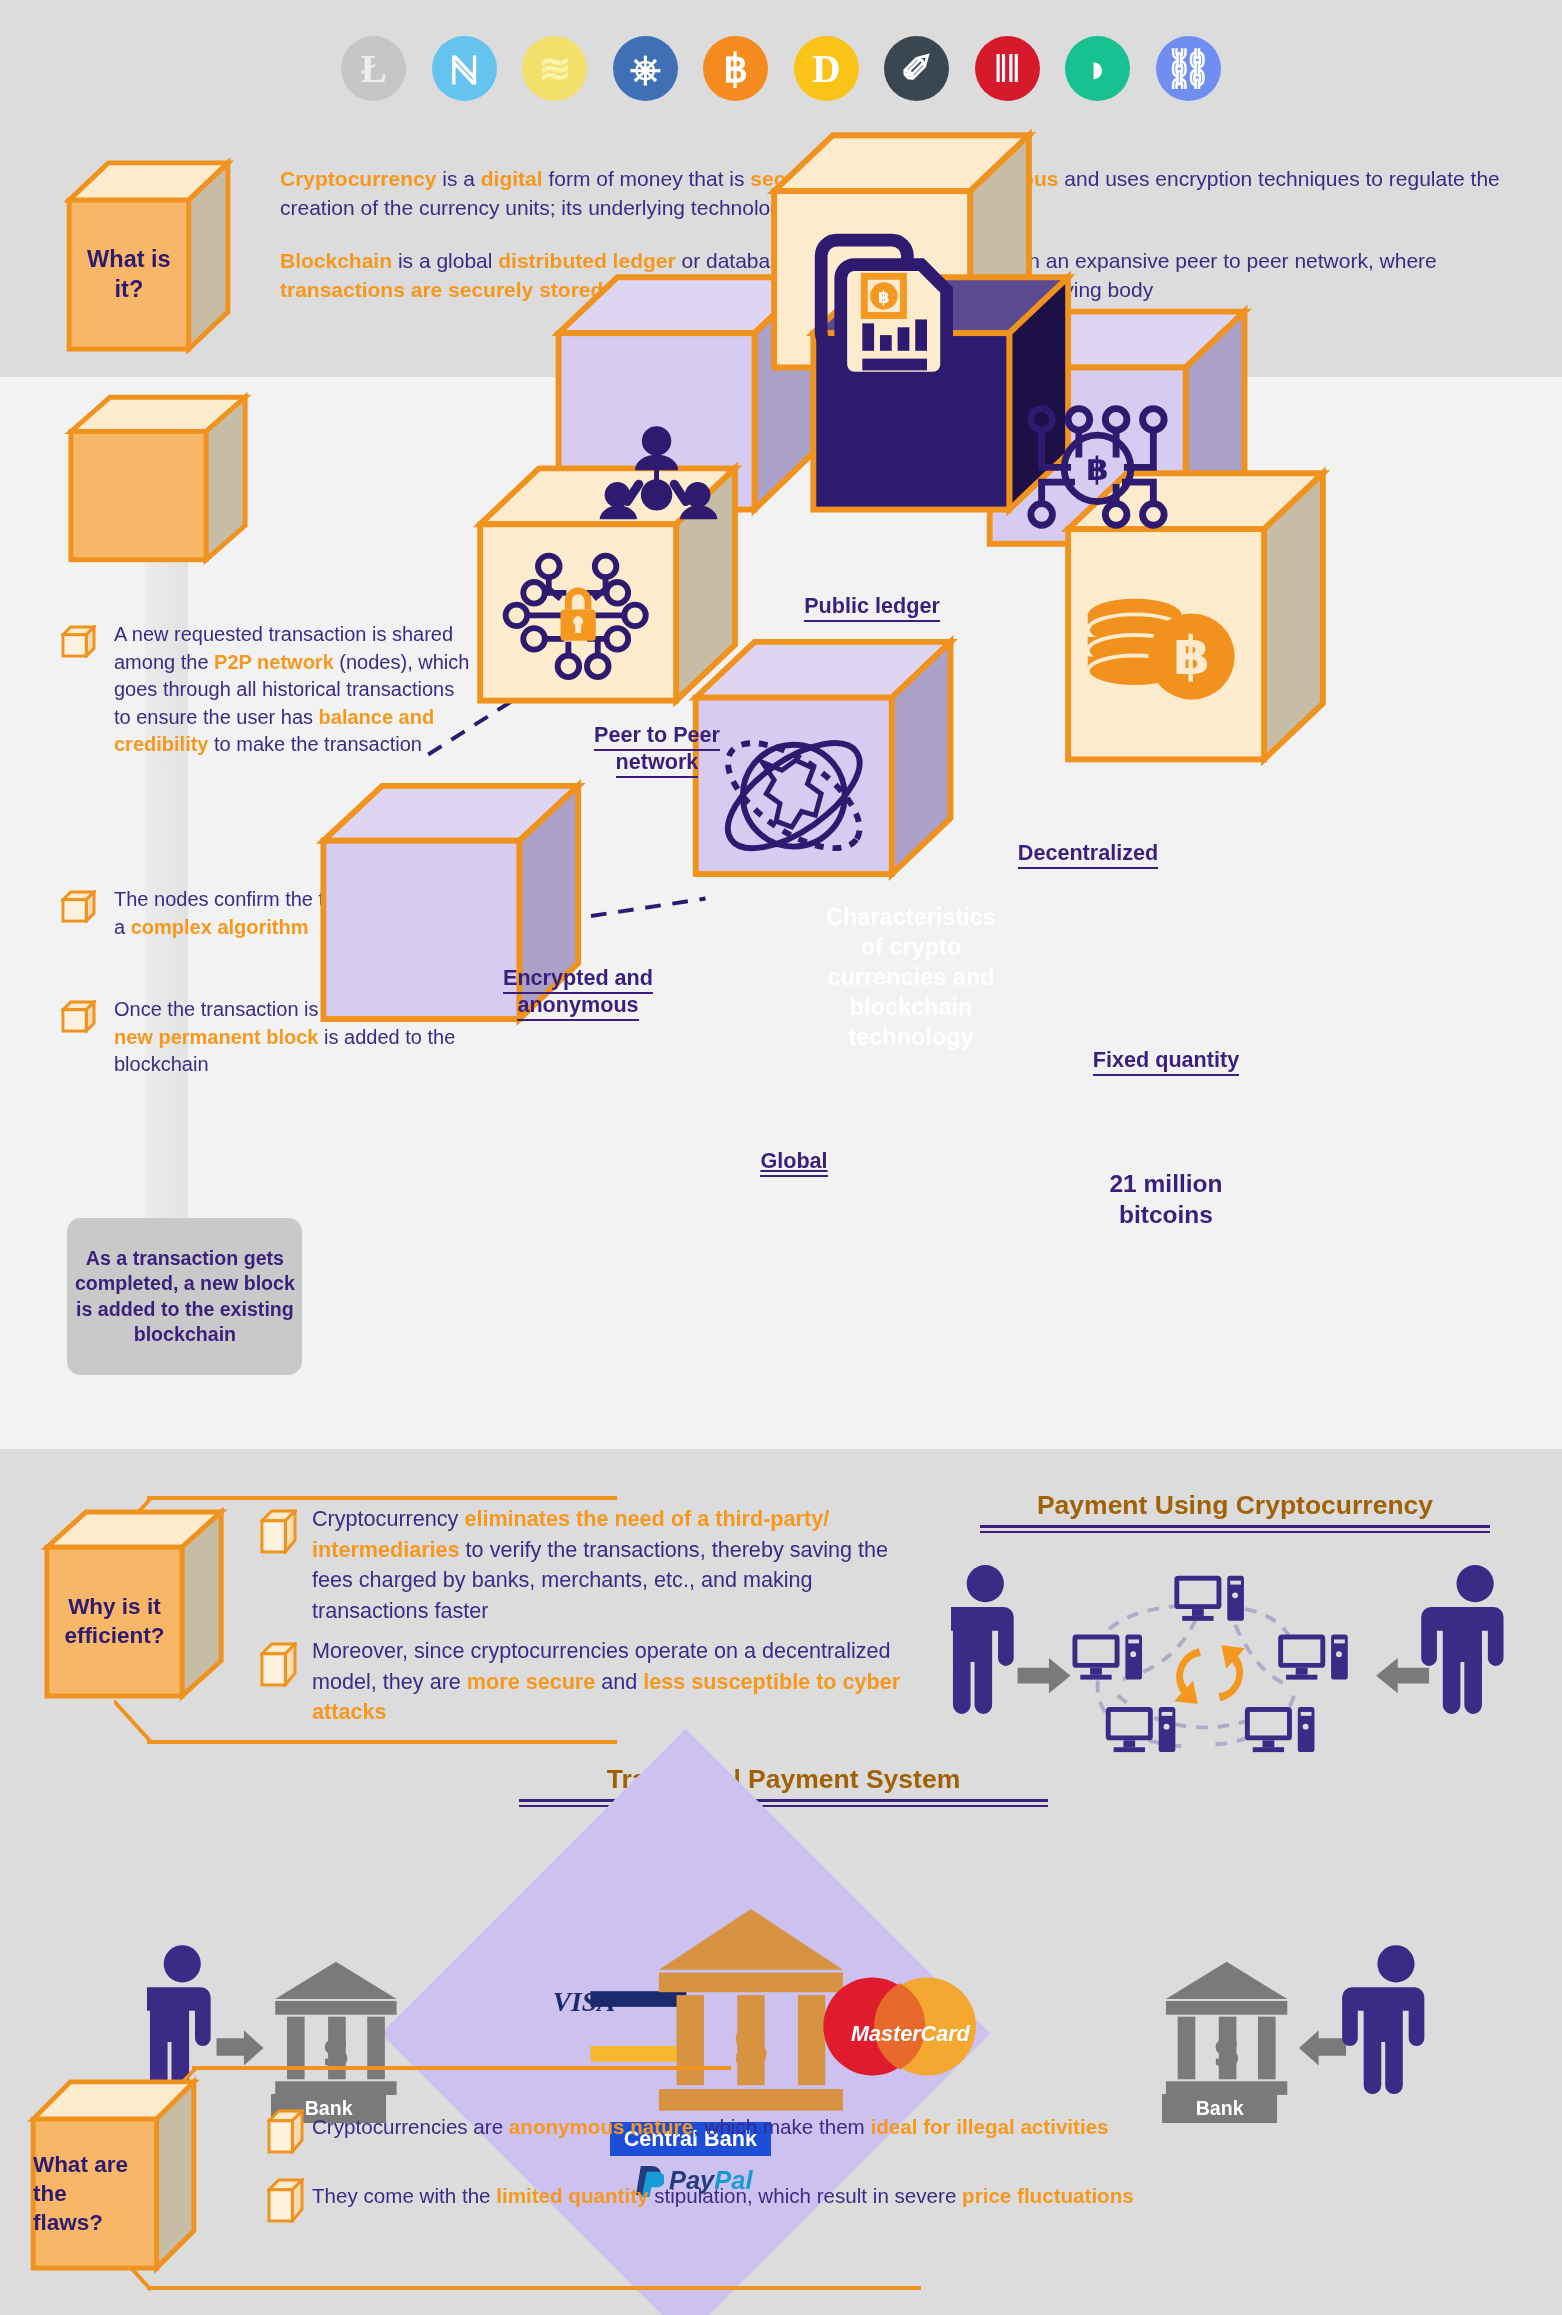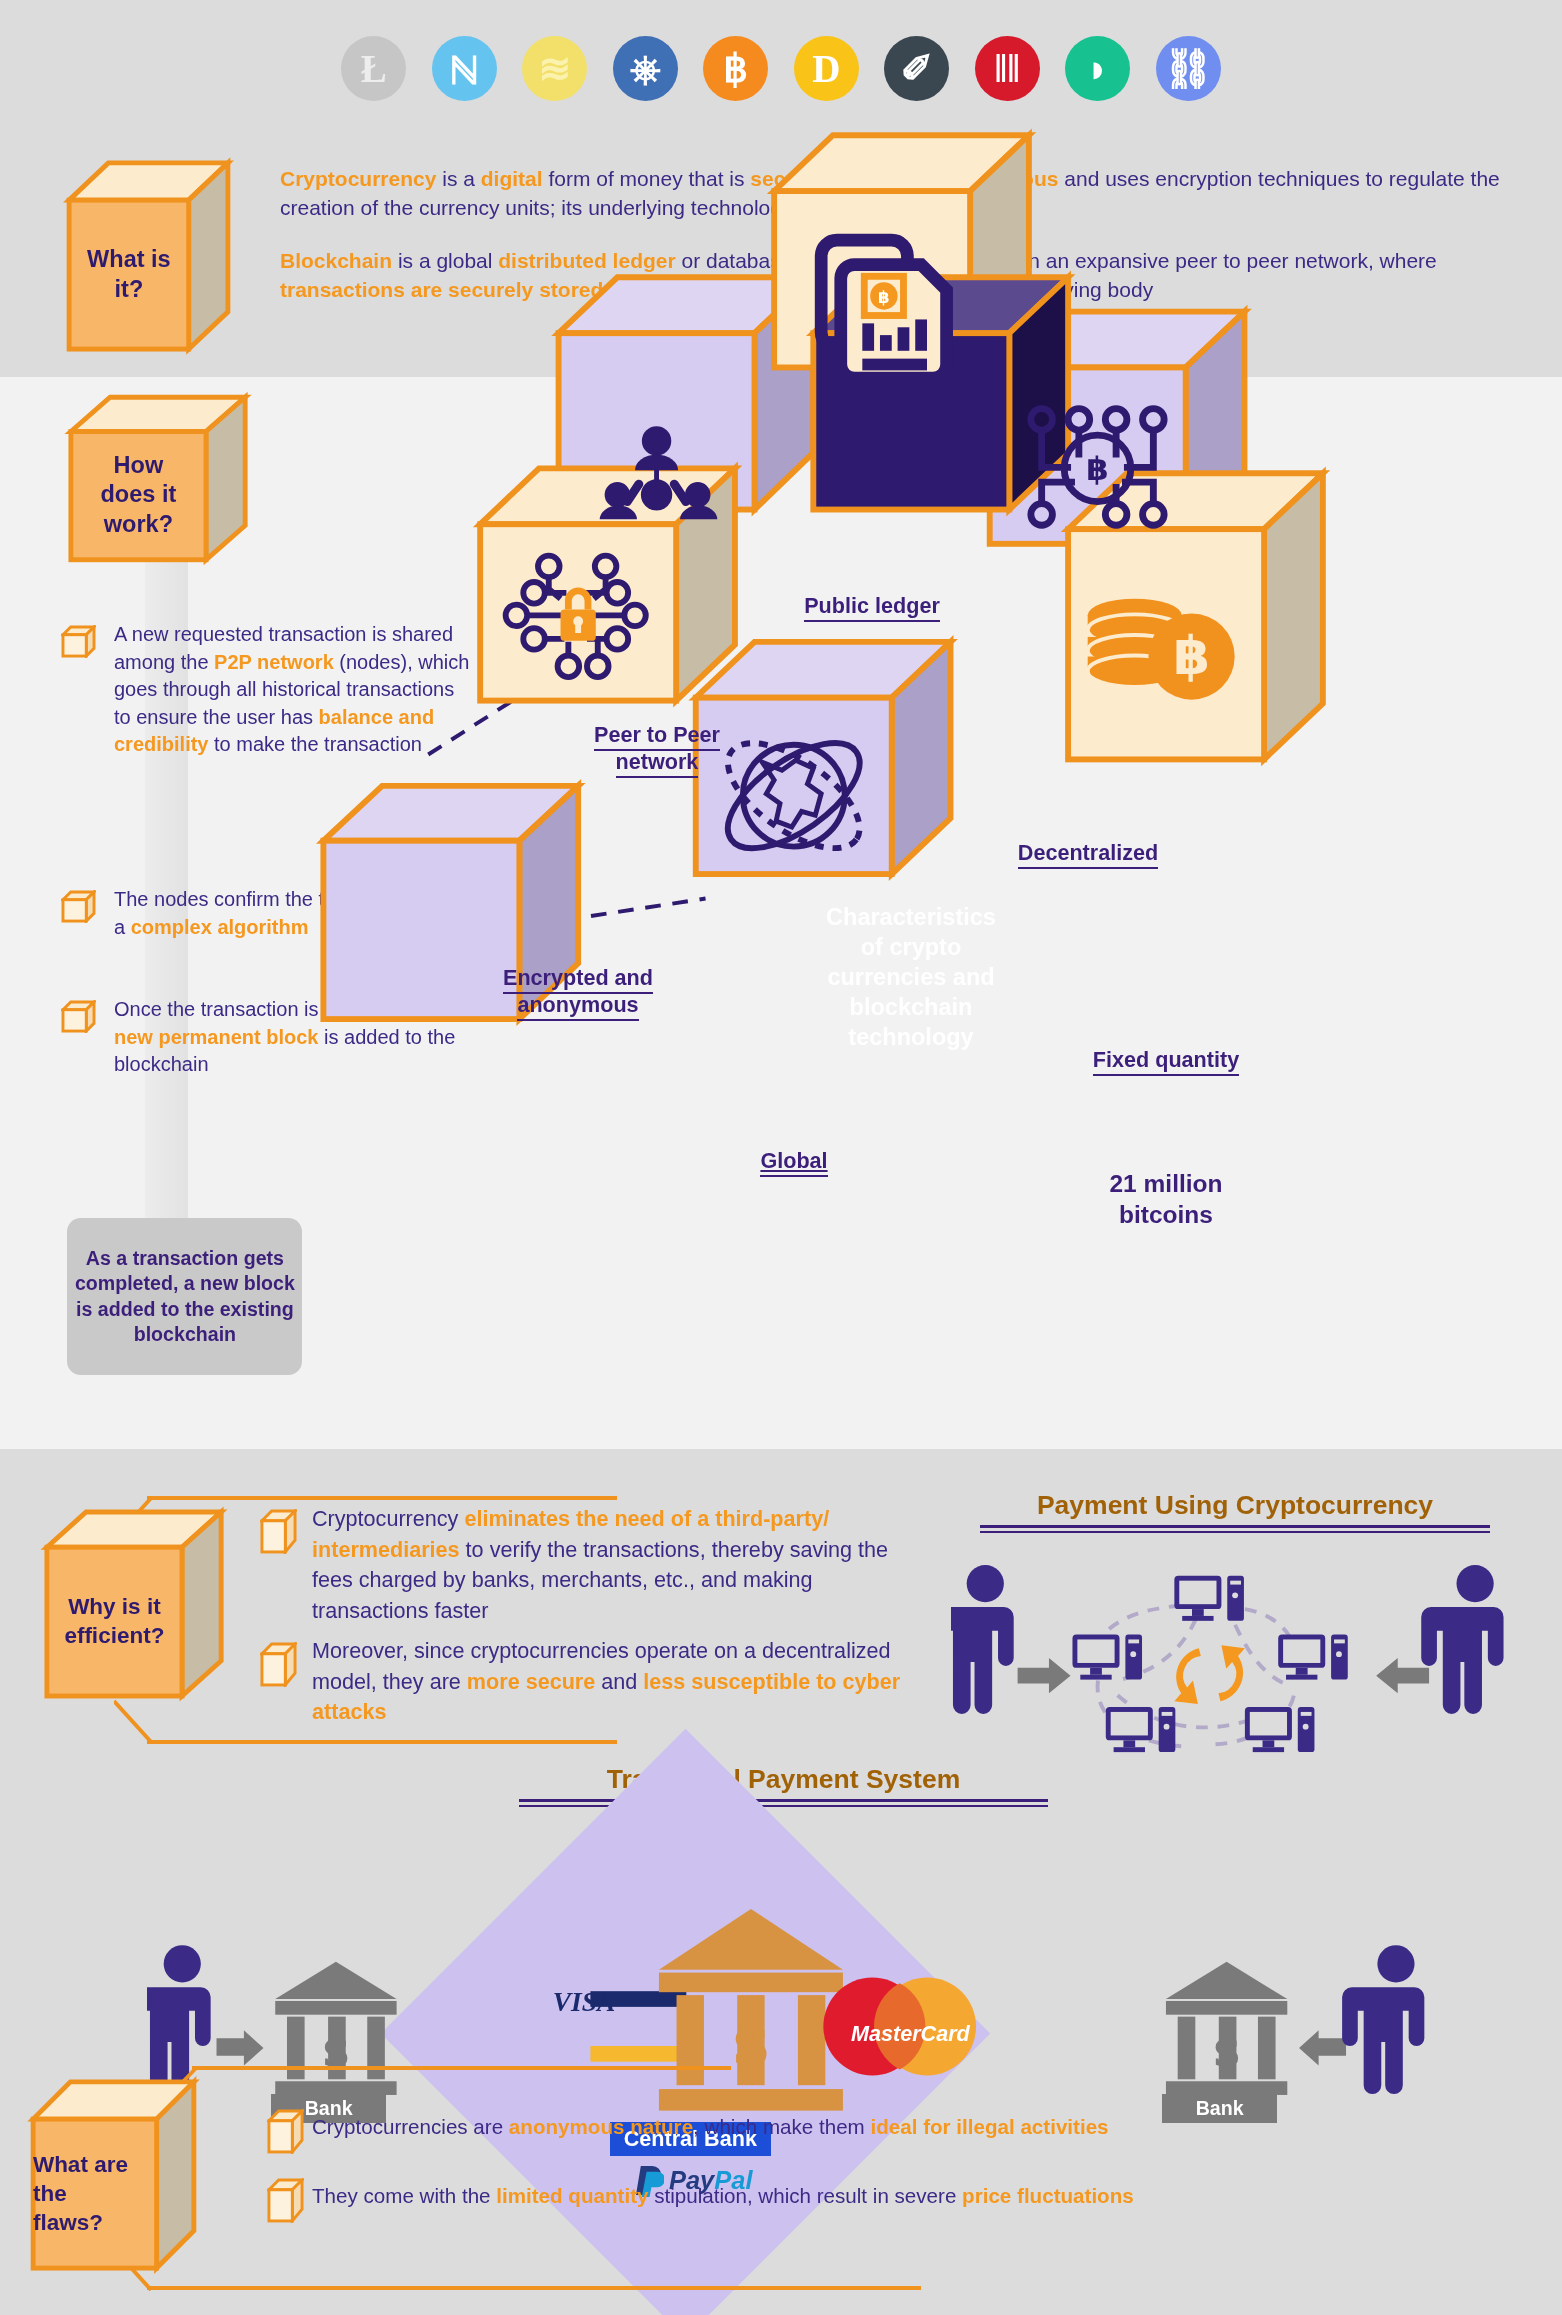--- a/index.html
+++ b/index.html
@@ -102,26 +102,20 @@
 
 <div id="howrail" style="position:absolute;left:145px;top:534px;width:43px;height:696px;
      background:linear-gradient(to right,#ececec,#e2e2e2);"></div>
 
 <div class="secbox" id="box-how" style="left:67px;top:392px;width:186px;height:172px;">
   <svg width="186" height="172" viewBox="0 0 190 175">
     <polygon points="4,40 44,5 182,5 142,40" fill="#fdebcd" stroke="#f0921e" stroke-width="5"></polygon>
     <polygon points="142,40 182,5 182,136 142,171" fill="#c7bda6" stroke="#f0921e" stroke-width="5"></polygon>
     <rect x="4" y="40" width="138" height="131" fill="#f8b768" stroke="#f0921e" stroke-width="5"></rect>
   </svg>
-  <div style="position:absolute;left:3.9px;top:39px;width:135px;height:128px;display:flex;flex-direction:column;
-              align-items:center;justify-content:center;font-weight:bold;font-size:23.5px;line-height:1.25;color:#2e1a6e;">
-    <span>How</span>
-    <span>does it</span>
-    <span>work?</span>
-  </div>
 </div>
 
 <div class="bullet" style="left:61px;top:625px;">
   <svg width="35" height="33" viewBox="0 0 36 34">
       <polygon points="2,10 10,2 34,2 26,10" fill="#fdebcd" stroke="#f0921e" stroke-width="3"></polygon>
       <polygon points="26,10 34,2 34,24 26,32" fill="#f6dcb4" stroke="#f0921e" stroke-width="3"></polygon>
       <rect x="2" y="10" width="24" height="22" fill="#fdf2de" stroke="#f0921e" stroke-width="3"></rect>
     </svg>
 </div>
 <div class="bodytxt" id="how-b1" style="left:114px;top:621px;width:358px;font-size:20px;"><span>A new requested transaction is shared among the </span><span class="o">P2P network</span><span> (nodes), which goes through all historical transactions to ensure the user has </span><span class="o">balance and credibility</span><span> to make the transaction</span></div>

